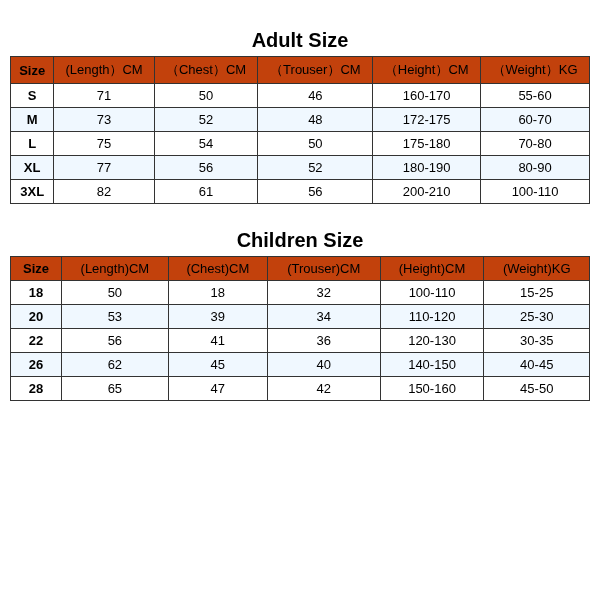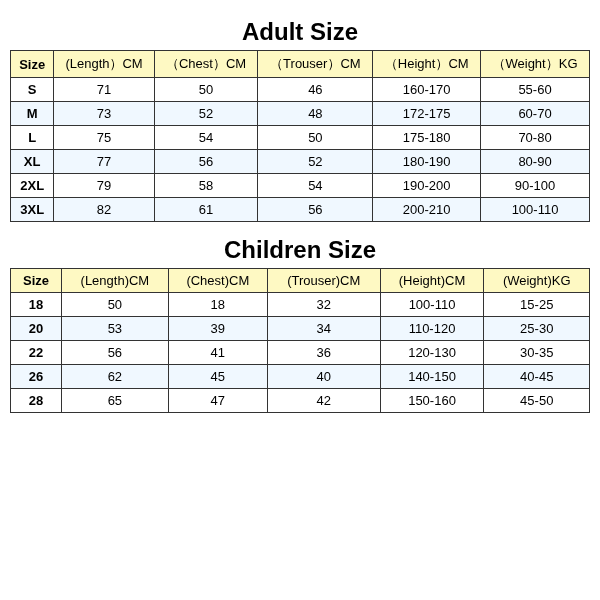--- a/index.html
+++ b/index.html
@@ -8,32 +8,32 @@
       height: 600px;
       background: #fff;
       font-family: Arial, sans-serif;
       font-size: 13px;
       display: flex;
       flex-direction: column;
       align-items: center;
       padding: 10px;
     }
     .section-title {
-      font-size: 24px;
+      font-size: 20px;
       font-weight: bold;
       text-align: center;
-      margin: 8px 0 4px 0;
+      margin: 19px 0 4px 0;
     }
     table {
       width: 580px;
       border-collapse: collapse;
       margin-bottom: 6px;
     }
     th {
-      background-color: #fef9c3;
+      background-color: #c2410c;
       border: 1px solid #333;
       padding: 4px 6px;
       text-align: center;
       font-weight: normal;
       font-size: 13px;
     }
     td {
       border: 1px solid #333;
       padding: 4px 6px;
       text-align: center;
@@ -92,28 +92,20 @@
         </tr>
         <tr>
           <td>XL</td>
           <td>77</td>
           <td>56</td>
           <td>52</td>
           <td>180-190</td>
           <td>80-90</td>
         </tr>
         <tr>
-          <td>2XL</td>
-          <td>79</td>
-          <td>58</td>
-          <td>54</td>
-          <td>190-200</td>
-          <td>90-100</td>
-        </tr>
-        <tr>
           <td>3XL</td>
           <td>82</td>
           <td>61</td>
           <td>56</td>
           <td>200-210</td>
           <td>100-110</td>
         </tr>
       </tbody>
   </table>
 </div>

